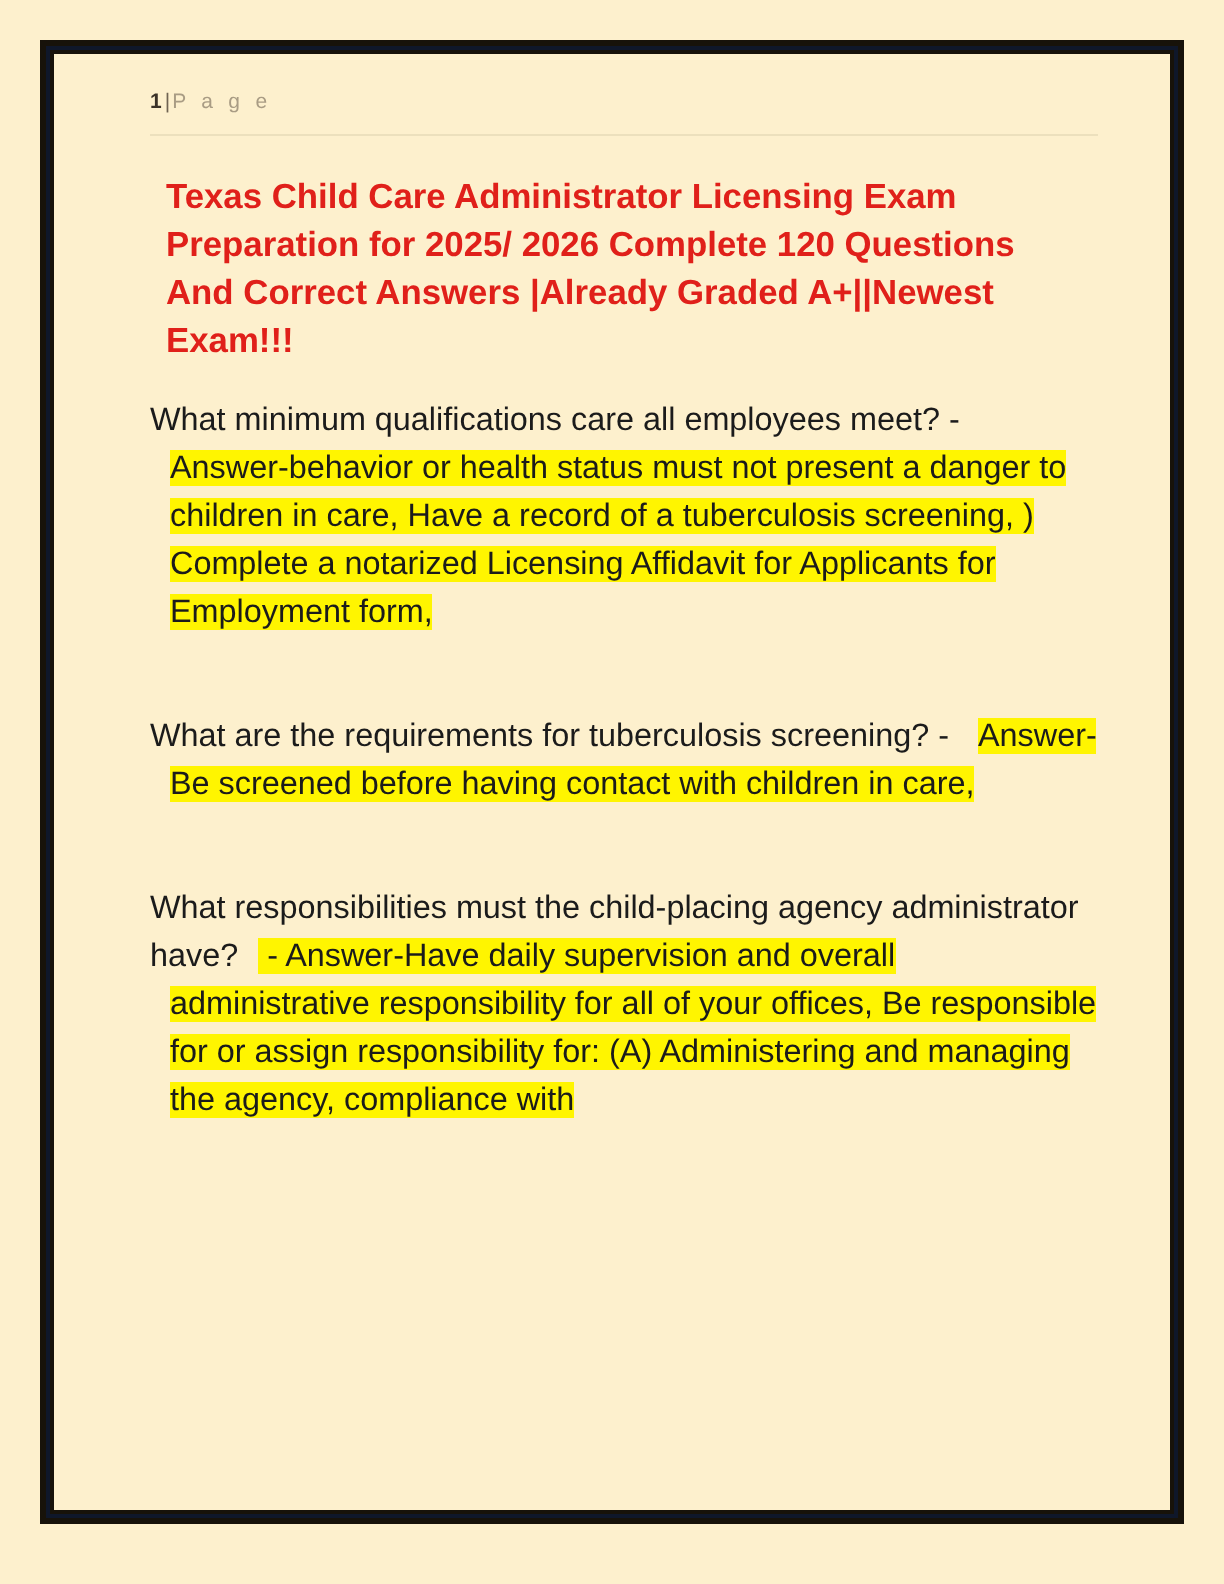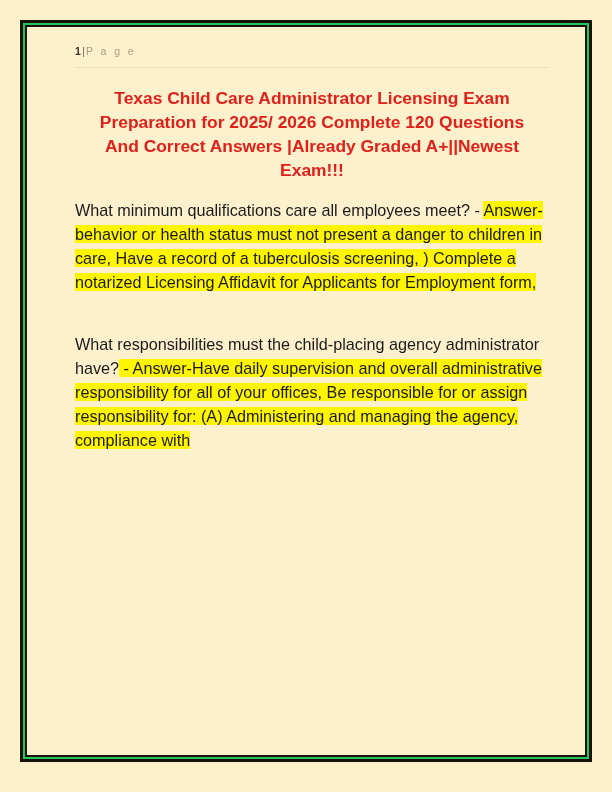--- a/index.html
+++ b/index.html
@@ -16,21 +16,21 @@
 
   
   .page-frame {
     position: absolute;
     left: 20px;
     top: 20px;
     width: 572px;
     height: 742px;
     box-sizing: border-box;
     border: 3px solid #17120a;
-    background: #22c55e;
+    background: #0f172a;
     text-decoration: underline;
   }
   .page-frame-inner {
     position: absolute;
     left: 2px;
     top: 2px;
     right: 2px;
     bottom: 2px;
     box-sizing: border-box;
     border: 2px solid #17120a;
@@ -66,58 +66,59 @@
   }
   .doc-header .pageword {
     font-size: 10.5px;
     color: #a99c84;
     letter-spacing: 2.4px;
   }
 
   
   .doc-title {
     margin: 0 0 16px 0;
-    text-align: center;
     color: #e0201a;
     font-size: 17.4px;
     font-weight: bold;
     line-height: 24px;
     padding: 0 8px;
   }
 
   
   .qa-block {
     font-size: 16.2px;
     line-height: 24px;
     color: #1b1b1b;
     margin: 0 0 38px 0;
   }
   .qa-block:last-child { margin-bottom: 0; }
 
   .hl {
     background: #fff500;
     box-decoration-break: clone;
+    margin-left: 10px;
     -webkit-box-decoration-break: clone;
   }
 </style>
 </head>
 <body>
 
 <div class="page-frame">
   <div class="page-frame-inner">
 
     <div class="page-content">
 
       <div class="doc-header">
         <span class="pagenum">1</span><span class="pagesep">|</span><span class="pageword">P a g e</span>
       </div>
 
       <h1 class="doc-title">Texas Child Care Administrator Licensing Exam Preparation for 2025/ 2026 Complete 120 Questions And Correct Answers |Already Graded A+||Newest Exam!!!</h1>
 
       <p class="qa-block"><span>What minimum qualifications care all employees meet? -</span> <span class="hl">Answer-behavior or health status must not present a danger to children in care, Have a record of a tuberculosis screening, ) Complete a notarized Licensing Affidavit for Applicants for Employment form,</span></p>
 
+      <p class="qa-block"><span>What are the requirements for tuberculosis screening? -</span> <span class="hl">Answer-Be screened before having contact with children in care,</span></p>
 
 
       <p class="qa-block"><span>What responsibilities must the child-placing agency administrator have?</span><span class="hl"> - Answer-Have daily supervision and overall administrative responsibility for all of your offices, Be responsible for or assign responsibility for: (A) Administering and managing the agency, compliance with</span></p>
 
     </div>
   </div>
 </div>
 
 </body></html>

